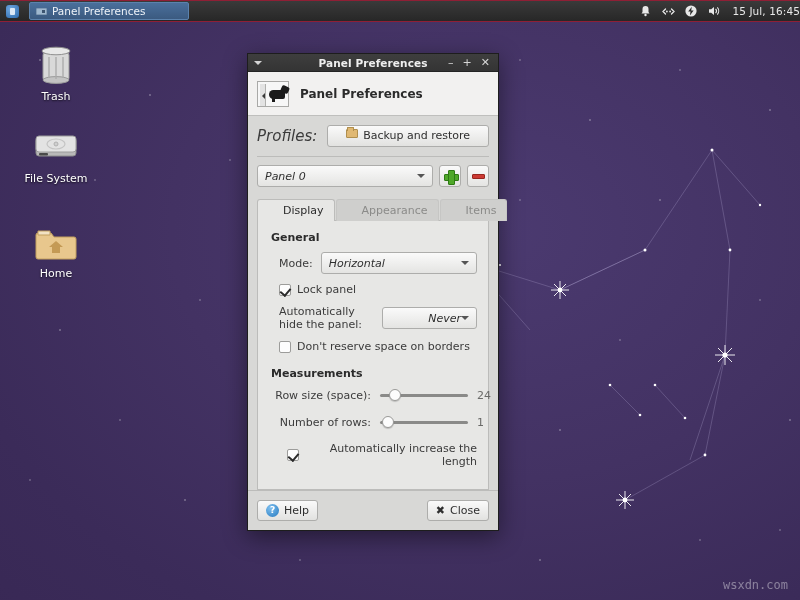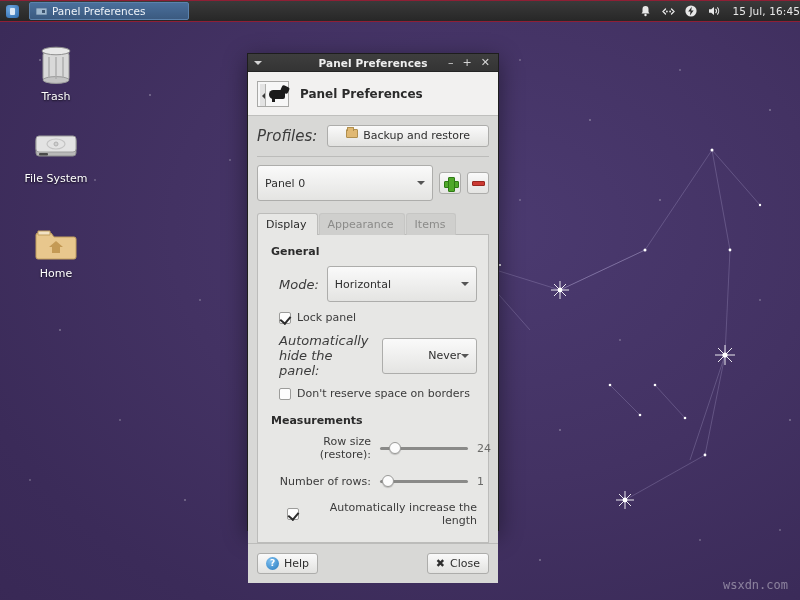--- a/index.html
+++ b/index.html
@@ -144,54 +144,54 @@
     width:12px;height:9px;background:#e0b872;border:1px solid #b08f4e;border-radius:1px;position:relative; flex:0 0 auto;
   }
   .folder-ico::before{content:"";position:absolute;left:0;top:-3px;width:5px;height:3px;background:#e0b872;border:1px solid #b08f4e;border-bottom:none;border-radius:1px 1px 0 0;}
 
   .sep{ height:1px; background:#bcbcba; margin: 9px 0 8px 0; }
 
   .panelsel-row{ display:flex; align-items:center; gap:6px; }
   .combo{
     background:linear-gradient(#fafafa,#e4e4e2);
     border:1px solid #adadab;border-radius:3px;
-    height:36px; display:flex;align-items:center;
-    padding:0 7px; font-size:11px;color:#2f2f2f; position:relative;
+    height:22px; display:flex;align-items:center;
+    padding:0 7px; font-size:11px;color:#2f2f2f; position:relative;font-style:italic;
   }
   .combo .caret{ margin-left:auto; width:0;height:0;
     border-left:4px solid transparent;border-right:4px solid transparent;border-top:4px solid #555; }
   .combo-panel{ flex:1 1 auto; }
   .sqbtn{
     width:22px;height:22px;border:1px solid #adadab;border-radius:3px;
     background:linear-gradient(#fafafa,#e4e4e2);
     display:flex;align-items:center;justify-content:center; flex:0 0 auto;
   }
   .plus-ico{ position:relative;width:13px;height:13px; }
   .plus-ico::before,.plus-ico::after{
     content:"";position:absolute;background:#4fa829;border:1px solid #2f7a15;border-radius:1px;
   }
   .plus-ico::before{left:0;top:4px;width:13px;height:5px;}
   .plus-ico::after{left:4px;top:0;width:5px;height:13px;}
   .minus-ico{ width:13px;height:5px;background:#cc3a33;border:1px solid #982720;border-radius:1px;}
 
   
   .tabs{ display:flex; align-items:flex-end; margin-top: 11px; border-bottom:1px solid #bcbcba;}
   .tab{
-    font-size:11px; padding: 4px 10px 4px 8px; color:#8b8b89;
+    font-size:11px; padding: 4px 10px 4px 25px; color:#8b8b89;
     border:1px solid #c6c6c4; border-bottom:none; border-radius:3px 3px 0 0;
     background:#cfcfcd; margin-right:1px; position:relative; top:1px;
     cursor:default;
   }
   .tab.active{ background:#e7e7e5; color:#2b2b2b; border-color:#bcbcba; top:1px; }
 
   .tabpane{ background:#e7e7e5; border:1px solid #bcbcba; border-top:none; flex:1 1 auto; padding: 9px 11px 6px 11px; }
 
   .section-title{ font-size:11px; font-weight:bold; color:#2b2b2b; margin: 1px 0 8px 2px;}
   .frow{ display:flex; align-items:center; gap:8px; margin-bottom: 9px; }
-  .frow .flabel{ font-size:13px;color:#3b3b3b;font-style:italic; }
+  .frow .flabel{ font-size:11px;color:#3b3b3b; }
   .ind{ margin-left: 10px; }
 
   .chk{ width:12px;height:12px;border:1px solid #9c9c9a;background:#fdfdfd;border-radius:2px;position:relative;flex:0 0 auto;}
   .chk.on::after{
     content:""; position:absolute; left:2px; top:1px; width:5px;height:8px;
     border:solid #2b2b2b; border-width:0 2px 2px 0; transform:rotate(40deg);
   }
   .chk-row{ display:flex;align-items:center;gap:6px;margin-bottom:9px; }
   .chk-row .ctext{font-size:11px;color:#3b3b3b;text-align:right;}
 
@@ -462,21 +462,21 @@
       </div>
 
       <div class="chk-row ind">
         <span class="chk"></span>
         <span class="ctext">Don't reserve space on borders</span>
       </div>
 
       <div class="section-title" style="margin-top:14px;">Measurements</div>
 
       <div class="slider-row">
-        <span class="slabel">Row size (restore):</span>
+        <span class="slabel">Row size (space):</span>
         <span class="slider">
           <span class="track"></span>
           <span class="knob" id="knob-rowsize" style="left: 9.12px;"></span>
         </span>
         <span class="sval">24</span>
       </div>
 
       <div class="slider-row">
         <span class="slabel">Number of rows:</span>
         <span class="slider">

